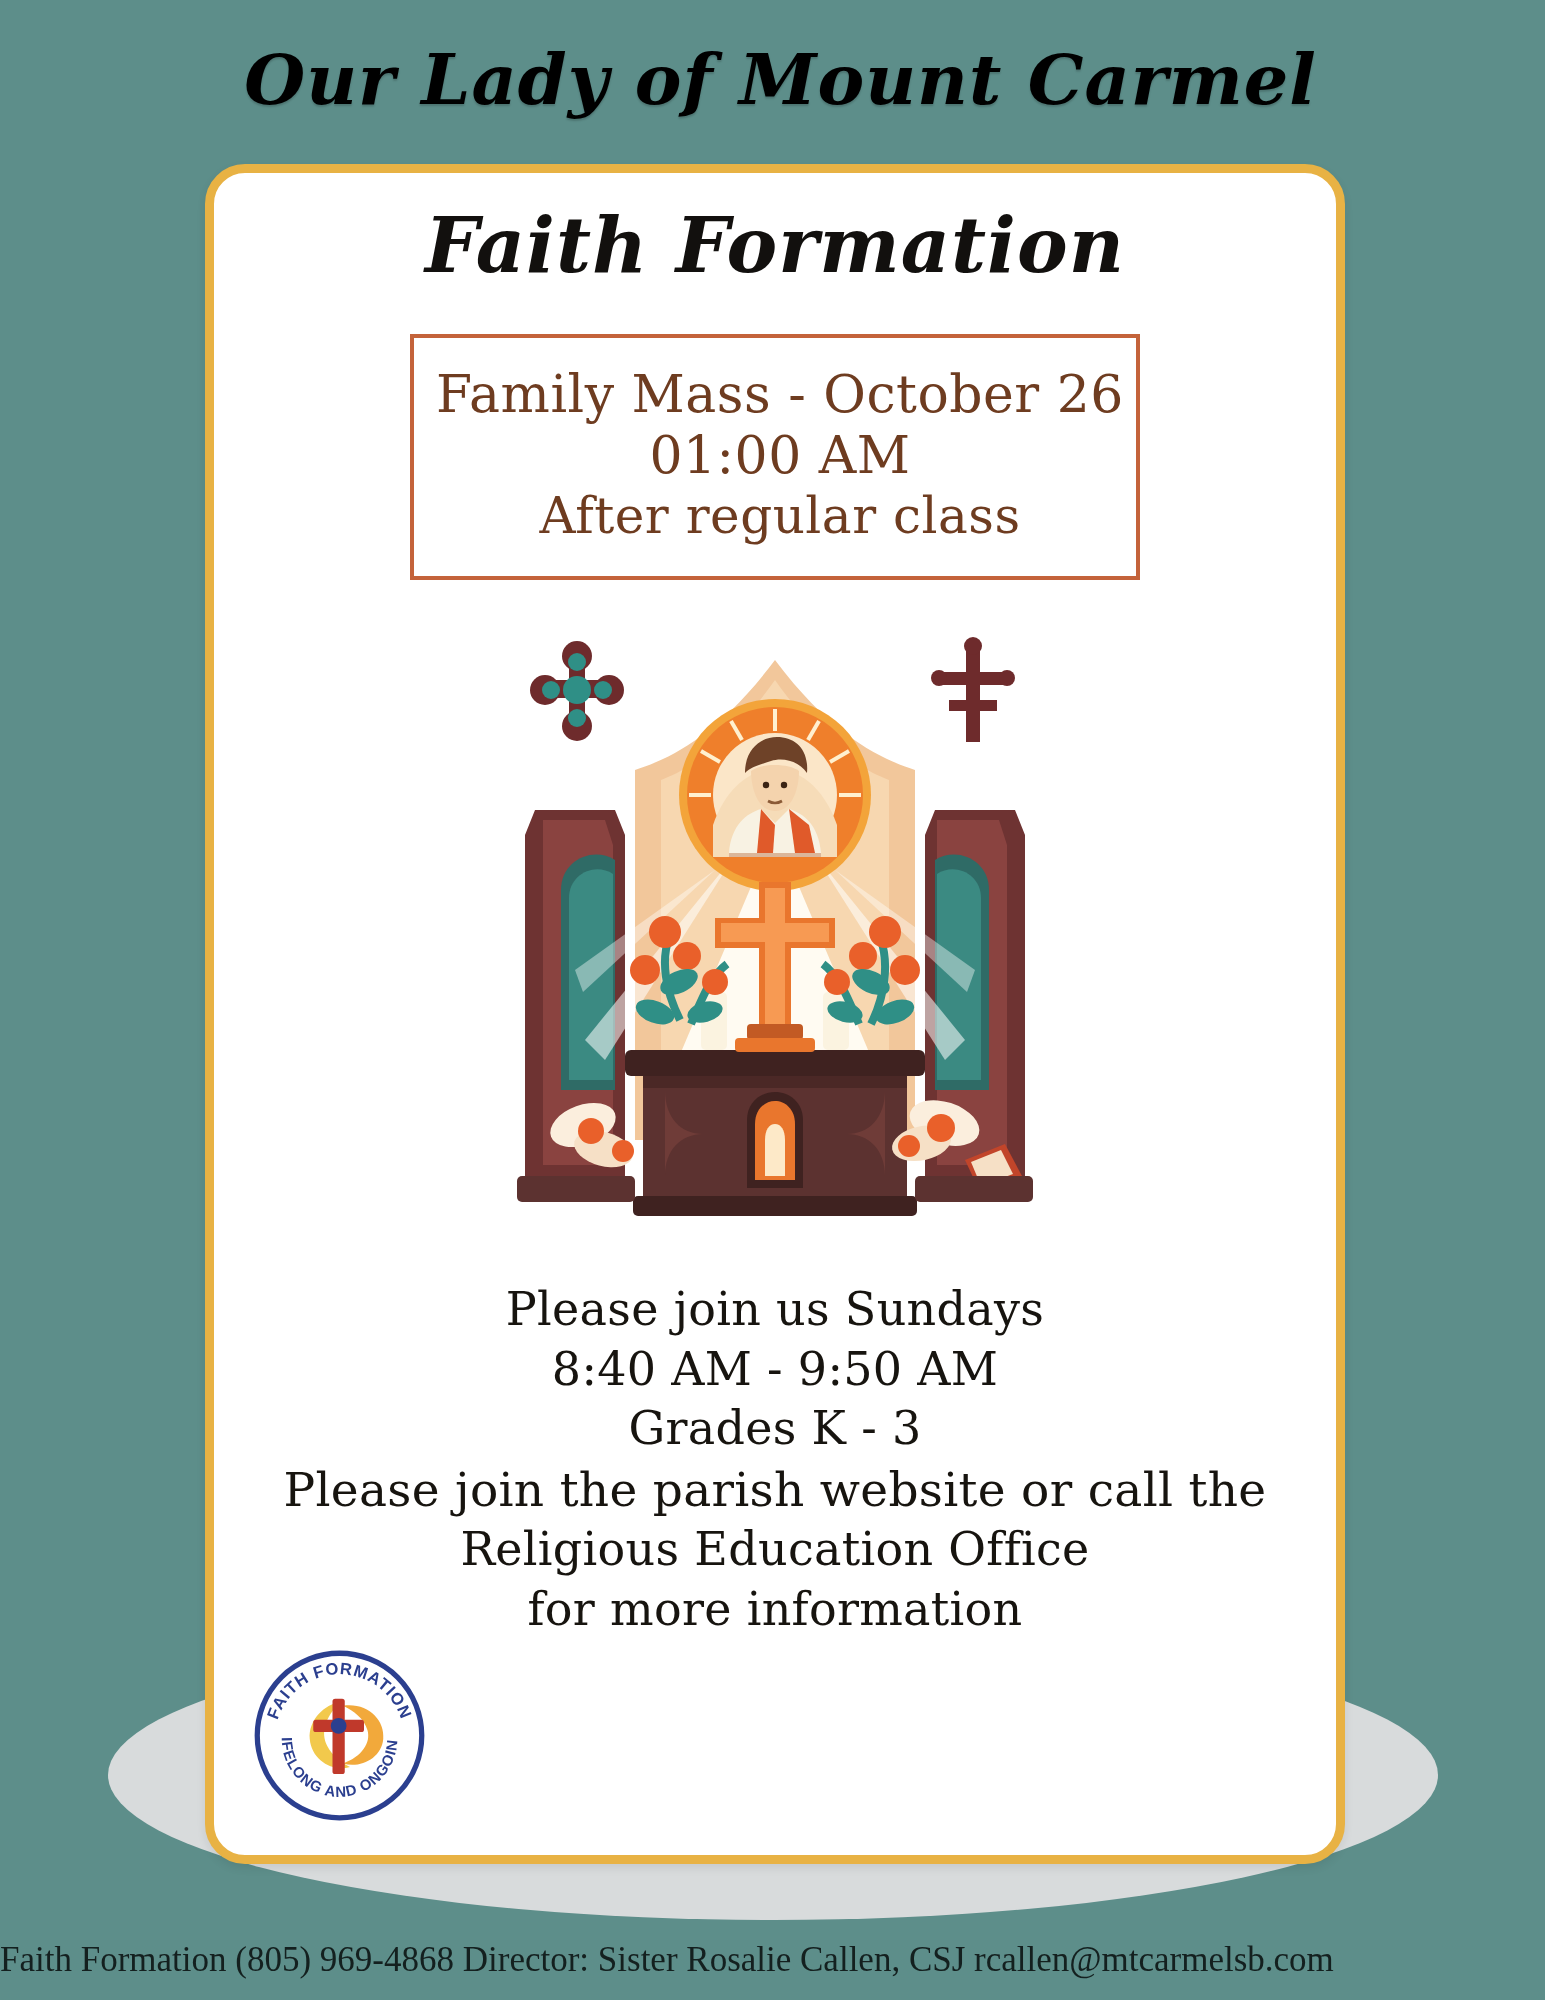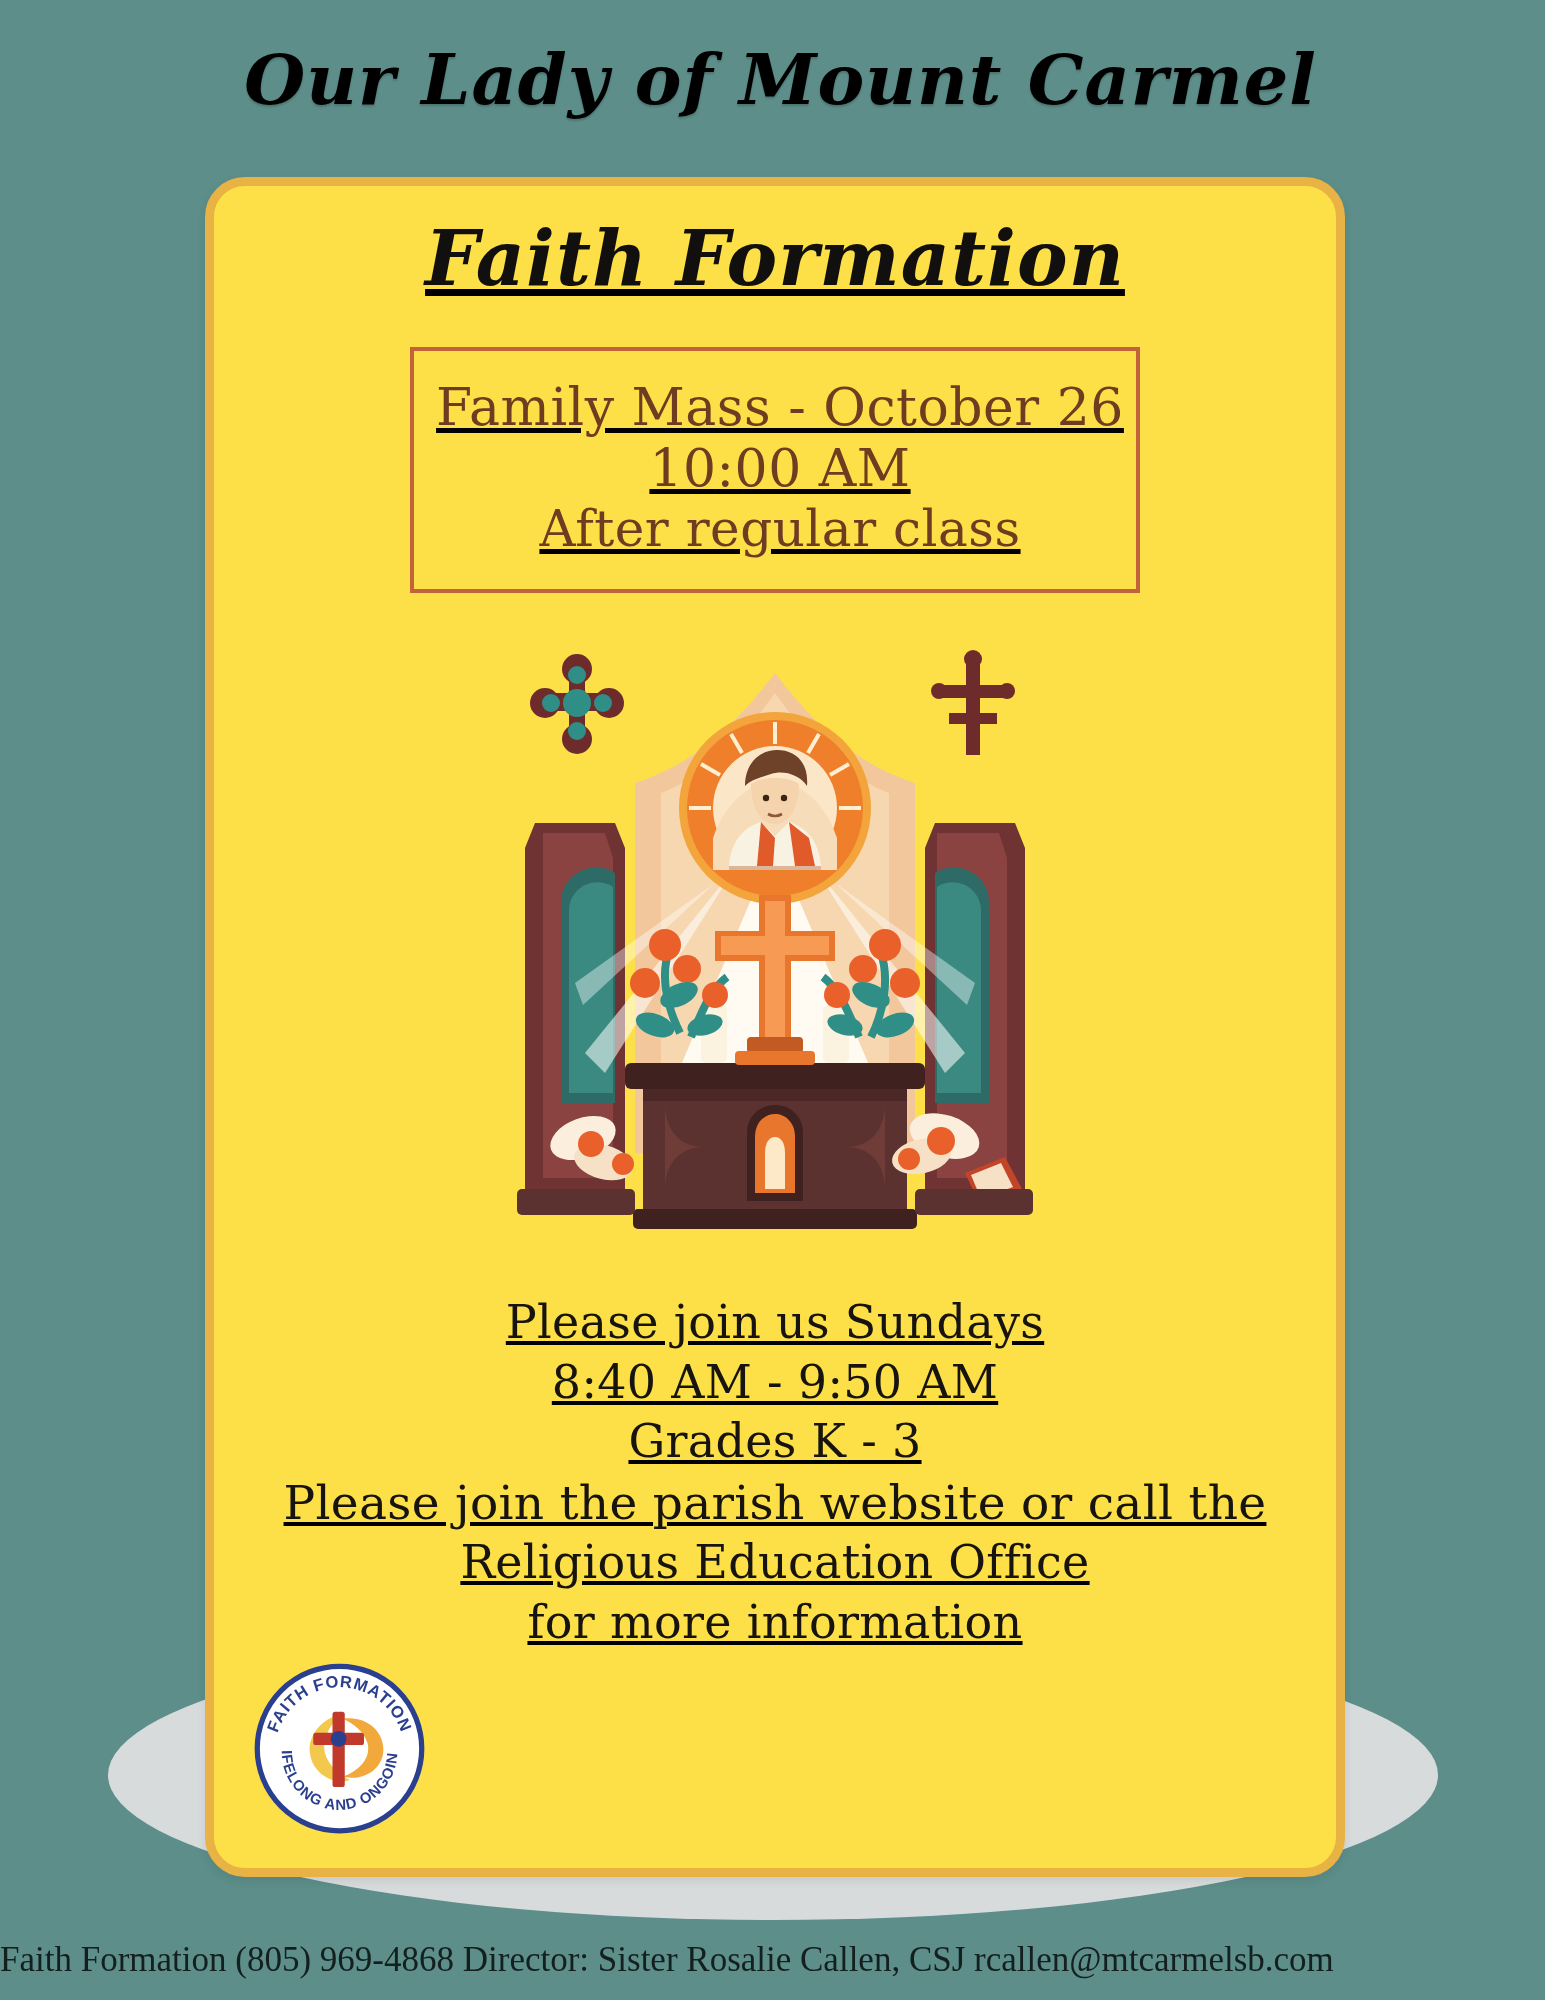--- a/index.html
+++ b/index.html
@@ -38,29 +38,28 @@
     width: 1330px;
     height: 290px;
     background: #d8dbdc;
     border-radius: 50%;
   }
 
   
   .card {
     position: absolute;
     left: 205px;
-    top: 177px;
+    top: 164px;
     width: 1140px;
     height: 1700px;
-    background: #fde047;
+    background: #ffffff;
     border: 9px solid #e8b244;
     border-radius: 40px;
     box-shadow: 0 4px 10px rgba(0,0,0,0.08);
     overflow: hidden;
-    text-decoration: underline;
   }
 
   .section-title {
     margin-top: 28px;
     text-align: center;
     font-family: "DejaVu Serif", serif;
     font-style: italic;
     font-weight: bold;
     font-size: 76px;
     color: #12100e;
@@ -137,21 +136,21 @@
 <div class="parish-title">Our Lady of Mount Carmel</div>
 
 <div class="ellipse-shadow"></div>
 
 <div class="card">
 
   <div class="section-title">Faith Formation</div>
 
   <div class="event-box">
     <div class="event-line">Family Mass - October 26</div>
-    <div class="event-line">10:00 AM</div>
+    <div class="event-line">01:00 AM</div>
     <div class="event-line small">After regular class</div>
   </div>
 
   <div class="art-wrap">
     <svg viewBox="0 0 620 620" xmlns="http://www.w3.org/2000/svg">
 
       <path d="M310 40 C250 120 200 140 170 150 L170 520 L450 520 L450 150 C420 140 370 120 310 40 Z" fill="#f2c79b"></path>
       <path d="M310 60 C262 128 222 150 196 160 L196 500 L424 500 L424 160 C398 150 358 128 310 60 Z" fill="#f7d7b0"></path>
 
       <path d="M60 215 L70 190 L150 190 L160 215 L160 560 L60 560 Z" fill="#6e3332"></path>

